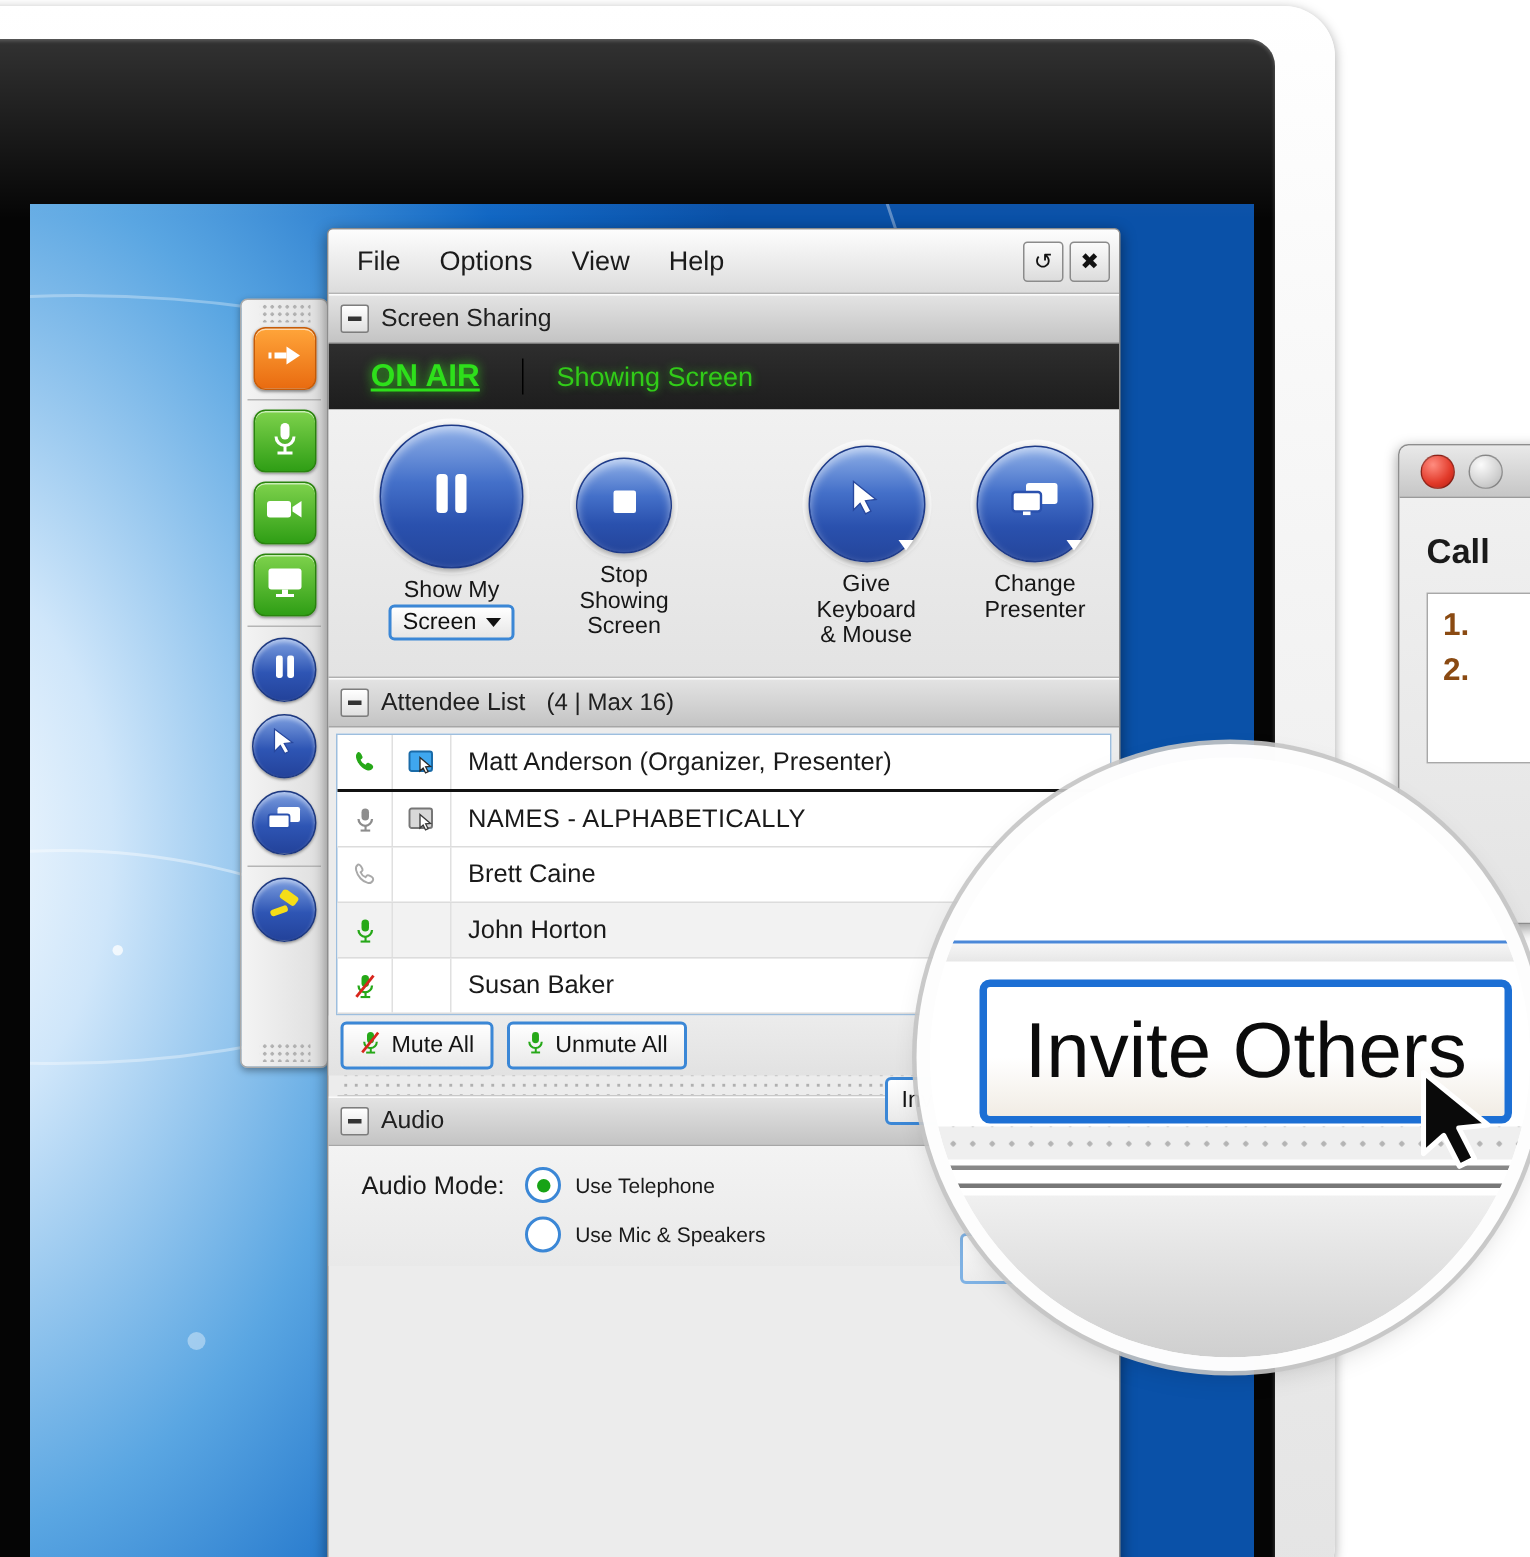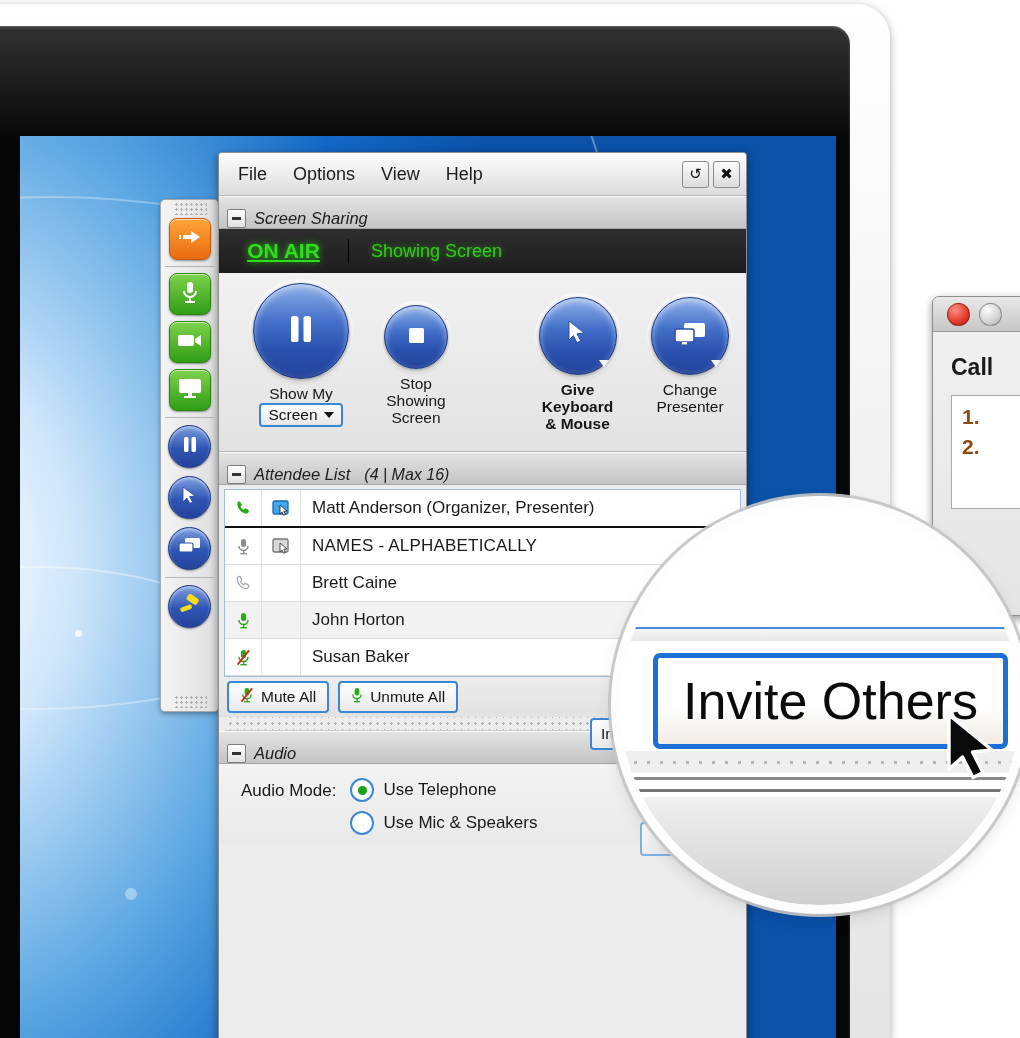--- a/index.html
+++ b/index.html
@@ -55,23 +55,23 @@
       box-shadow:0 3px 10px rgba(0,0,0,.45);overflow:hidden;}
   #menubar{height:42px;display:flex;align-items:center;padding:0 6px;
       background:linear-gradient(180deg,#fdfdfd,#dcdcdc);
       border-bottom:1px solid #b4b4b4;}
   #menubar .mi{font-size:18px;color:#1b1b1b;padding:2px 13px;}
   #menubar .sp{flex:1;}
   .winbtn{width:25px;height:25px;margin-left:4px;border:1px solid #8b8b8b;
       border-radius:3px;background:linear-gradient(180deg,#fbfbfb,#dcdcdc);
       display:flex;align-items:center;justify-content:center;font-size:15px;color:#111;}
 
-  .sect{height:31px;display:flex;align-items:flex-end;padding-left:8px;
+  .sect{height:31px;display:flex;align-items:center;padding-left:8px;
       background:linear-gradient(180deg,#e3e3e3,#c4c4c4);
-      border-top:1px solid #fbfbfb;border-bottom:1px solid #a6a6a6;font-style:italic;}
+      border-top:1px solid #fbfbfb;border-bottom:1px solid #a6a6a6;}
   .collapse{width:17px;height:17px;border:1px solid #7d7d7d;border-radius:2px;
       background:linear-gradient(180deg,#ffffff,#e0e0e0);margin-right:8px;
       display:flex;align-items:center;justify-content:center;}
   .collapse i{display:block;width:9px;height:3px;background:#333;}
   .sect .t{font-size:16.5px;color:#202020;}
   .sect .sub{font-size:16px;color:#202020;margin-left:14px;}
 
   #onair{height:44px;background:linear-gradient(180deg,#2e2e2e,#1d1d1d);
       display:flex;align-items:center;}
   #onair .oa{width:129px;text-align:center;font-size:21px;font-weight:bold;
@@ -119,21 +119,21 @@
       border-bottom:1px solid #c8c8c8;}
 
   
   #audio{background:linear-gradient(180deg,#f3f3f3,#e9e9e9);padding:14px 0 0 0;}
   .amode{display:flex;align-items:flex-start;padding-left:22px;}
   .amode .lbl{font-size:17px;color:#191919;margin-top:3px;margin-right:14px;}
   .radio{display:flex;align-items:center;margin-bottom:9px;}
   .ring{width:20px;height:20px;border-radius:50%;border:2.5px solid #3b87d6;
       background:#fff;margin-right:9px;display:flex;align-items:center;justify-content:center;}
   .ring i{width:9px;height:9px;border-radius:50%;background:#17a316;display:block;}
-  .rlab{font-size:17px;color:#191919;}
+  .rlab{font-size:14px;color:#191919;}
   #dialinfo{margin-top:10px;border-top:1px solid #d0d0d0;padding:14px 0 6px 0;}
   .drow{display:flex;margin-bottom:5px;}
   .drow .k{width:208px;text-align:right;font-size:17px;color:#3c3c3c;padding-right:9px;}
   .drow .v{font-size:17px;color:#111;font-weight:bold;}
   #hint{text-align:center;font-size:15.5px;color:#2a2a2a;margin-top:12px;}
 
   
   #macwin{position:absolute;left:932px;top:296px;width:150px;height:318px;
       background:#e8e8e8;border:1px solid #8e8e8e;border-radius:7px 7px 0 0;
       box-shadow:0 3px 9px rgba(0,0,0,.4);overflow:hidden;}
@@ -336,21 +336,21 @@
           <svg width="17" height="17" viewBox="0 0 17 17">
               <rect x="1" y="1" width="15" height="15" rx="1.5" fill="#fff"></rect>
             </svg>
         </span>
       </div>
       <div class="blabel" style="white-space:pre-line;">Stop
 Showing
 Screen</div>
     </div>
 
-    <div class="bigbtn" style="left:295px;top:24px;width:127px;font-weight:bold;">
+    <div class="bigbtn" style="left:295px;top:24px;width:127px;">
       <div class="circ" style="width:76px;height:76px;">
         <span>
           <svg width="26" height="30" viewBox="0 0 26 30">
               <path d="M4 2l15 12-7 .8 3.6 7-3.6 1.8-3.6-7L4 21z" fill="#fff" stroke="#27479d" stroke-width=".9"></path>
             </svg>
         </span>
         <span class="ddown"></span>
       </div>
       <div class="blabel" style="white-space:pre-line;">Give
 Keyboard

